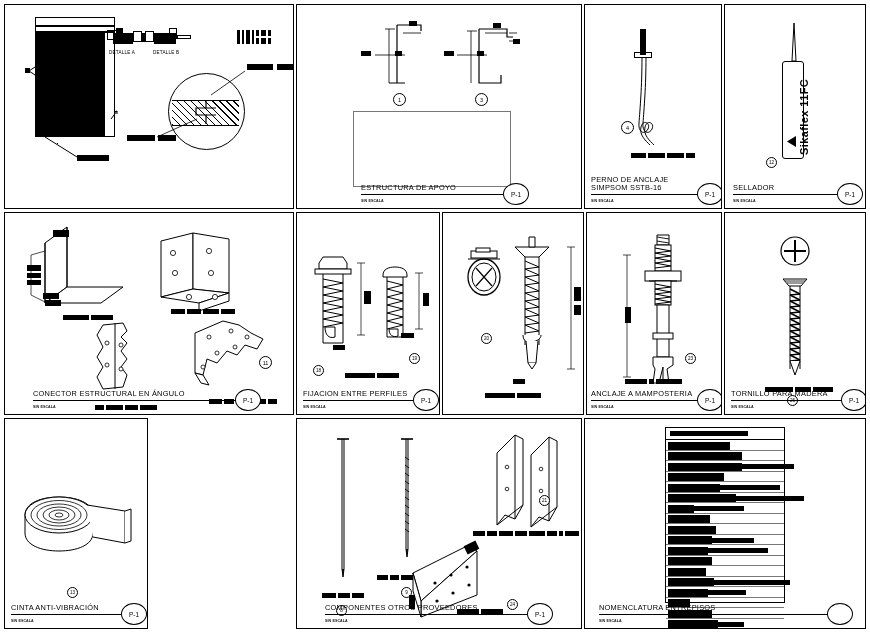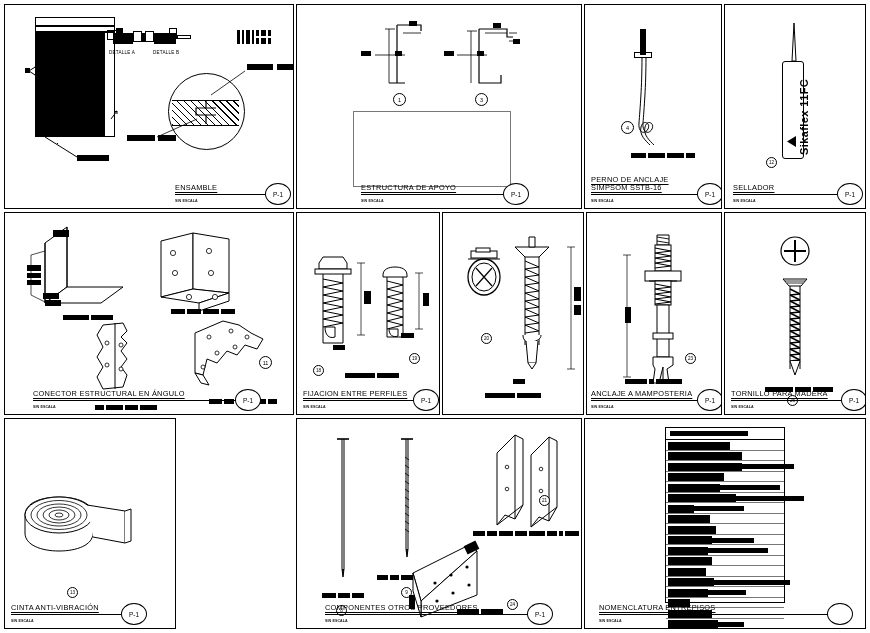--- a/index.html
+++ b/index.html
@@ -4,21 +4,21 @@
 <style>
   html,body{margin:0;padding:0;background:#fff;}
   body{width:870px;height:633px;font-family:"Liberation Sans",sans-serif;color:#000;overflow:hidden;}
   .sheet{position:relative;width:870px;height:633px;box-sizing:border-box;}
   .panel{position:absolute;box-sizing:border-box;border:1px solid #000;background:#fff;}
   .panel .inner{position:absolute;inset:0;overflow:hidden;}
 
   
   .titleblock{position:absolute;left:6px;right:6px;bottom:4px;height:26px;}
   .tb-title{position:absolute;left:0;bottom:12px;font-size:7.4px;letter-spacing:.25px;
-            white-space:nowrap;text-decoration:underline;text-underline-offset:2px;}
+            white-space:nowrap;text-underline-offset:2px;}
   .tb-title.two{bottom:12px;line-height:9px;}
   .tb-rule{position:absolute;left:0;bottom:9px;height:1px;background:#000;}
   .tb-scale{position:absolute;left:0;bottom:1px;font-size:3.6px;letter-spacing:.1px;
             font-weight:bold;color:#111;white-space:nowrap;}
   .tb-badge{position:absolute;bottom:-1px;width:24px;height:20px;border:1px solid #000;
             border-radius:50%;display:flex;align-items:center;justify-content:center;
             font-size:6.5px;background:#fff;}
   .tb-badge.empty{font-size:0;}
 
   
@@ -126,26 +126,20 @@
       </svg>
       <div class="blk" style="left:242px;top:59px;width:26px;height:6px;"></div>
       <div class="blk" style="left:272px;top:59px;width:18px;height:6px;"></div>
       <svg style="position:absolute;left:152px;top:112px;" width="46" height="22">
         <line x1="0" y1="20" x2="40" y2="2" stroke="#000" stroke-width=".8"></line>
       </svg>
       <div class="blk" style="left:122px;top:130px;width:28px;height:6px;"></div>
       <div class="blk" style="left:153px;top:130px;width:18px;height:6px;"></div>
 
 
-      <div class="titleblock" style="left:170px;width:114px;">
-        <div class="tb-title">ENSAMBLE</div>
-        <div class="tb-rule" style="width:90px;"></div>
-        <div class="tb-scale">SIN ESCALA</div>
-        <div class="tb-badge" style="left:90px;">P-1</div>
-      </div>
     </div>
   </div>
 
   <div class="panel" style="left:296px;top:4px;width:286px;height:205px;">
     <div class="inner">
 
       <svg style="position:absolute;left:78px;top:16px;" width="58" height="64">
         <path d="M22,4 L46,4 L46,10" stroke="#000" stroke-width="1.2" fill="none"></path>
         <path d="M22,4 L22,62" stroke="#000" stroke-width="1.2" fill="none"></path>
         <path d="M14,62 L30,62" stroke="#000" stroke-width="1" fill="none"></path>
@@ -476,21 +470,21 @@
 
       <div class="titleblock" style="left:6px;width:132px;">
         <div class="tb-title">TORNILLO PARA MADERA</div>
         <div class="tb-rule" style="width:110px;"></div>
         <div class="tb-scale">SIN ESCALA</div>
         <div class="tb-badge" style="left:110px;">P-1</div>
       </div>
     </div>
   </div>
 
-  <div class="panel" style="left:4px;top:418px;width:172px;height:211px;">
+  <div class="panel" style="left:4px;top:418px;width:144px;height:211px;">
     <div class="inner">
       <svg style="position:absolute;left:14px;top:72px;" width="124" height="80">
         <path d="M6,24 C6,12 22,6 40,6 C58,6 74,12 74,24 L74,42 C74,54 58,60 40,60 C22,60 6,54 6,42 Z" stroke="#000" stroke-width="1" fill="#fff"></path>
         <ellipse cx="40" cy="24" rx="34" ry="18" stroke="#000" stroke-width="1" fill="#fff"></ellipse>
         <ellipse cx="40" cy="24" rx="28" ry="14.5" stroke="#000" stroke-width=".8" fill="#fff"></ellipse>
         <ellipse cx="40" cy="24" rx="22" ry="11" stroke="#000" stroke-width=".8" fill="#fff"></ellipse>
         <ellipse cx="40" cy="24" rx="16" ry="8" stroke="#000" stroke-width=".8" fill="#fff"></ellipse>
         <ellipse cx="40" cy="24" rx="10" ry="5" stroke="#000" stroke-width=".8" fill="#fff"></ellipse>
         <ellipse cx="40" cy="24" rx="4" ry="2" stroke="#000" stroke-width=".8" fill="#fff"></ellipse>
         <path d="M68,14 L106,20 L106,52 L74,46" stroke="#000" stroke-width="1" fill="#fff"></path>

